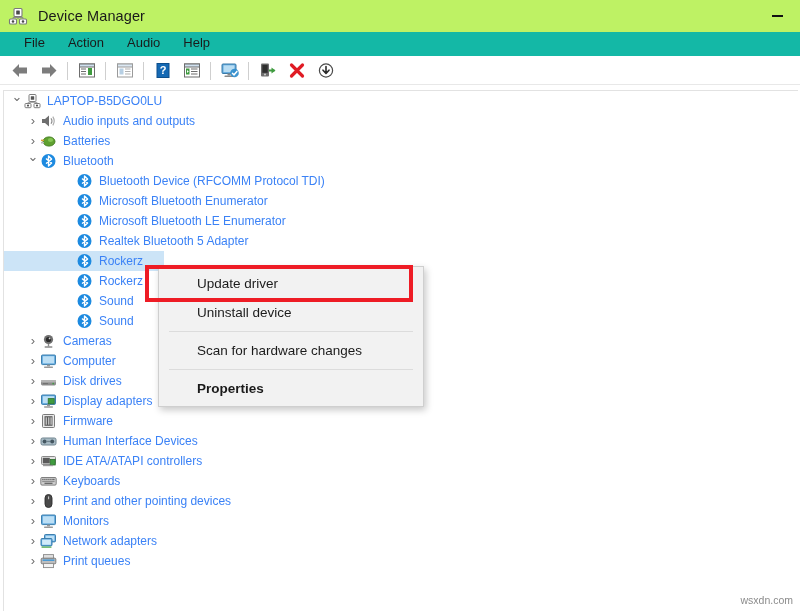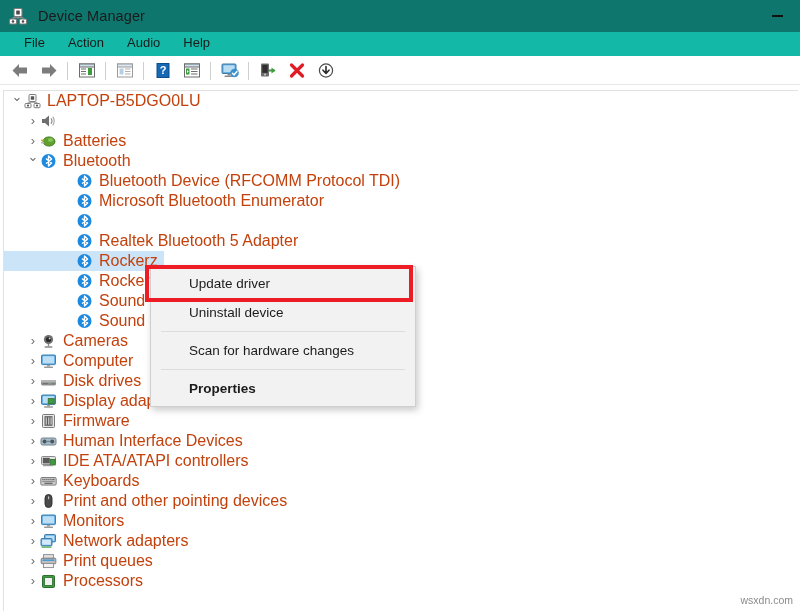--- a/index.html
+++ b/index.html
@@ -5,21 +5,21 @@
   html,body{margin:0;padding:0;}
   body{
     width:800px;height:611px;overflow:hidden;
     background:#ffffff;
     font-family:"Liberation Sans","DejaVu Sans",sans-serif;
     -webkit-font-smoothing:antialiased;
     position:relative;
   }
   
   .titlebar{
-    height:32px;width:800px;background:#0f766e;
+    height:32px;width:800px;background:#bef264;
     display:flex;align-items:center;position:relative;
   }
   .title-icon{width:20px;height:20px;margin-left:8px;position:relative;flex:0 0 auto;}
   .title-text{
     font-size:14.5px;color:#1a1a1a;margin-left:10px;letter-spacing:.1px;
   }
   .win-btns{position:absolute;right:0;top:0;height:32px;display:flex;}
   .win-btn{width:46px;height:32px;display:flex;align-items:center;justify-content:center;}
   .min-glyph{display:block;width:11px;height:1.5px;background:#111;}
   
@@ -39,40 +39,40 @@
     position:absolute;left:0;right:0;bottom:0;height:1px;background:#e8e8e8;
   }
   
   .tree-panel{
     position:absolute;left:3px;top:90px;width:794px;height:521px;
     background:#fff;border:1px solid #e2e2e2;border-bottom:none;border-right:none;
     overflow:hidden;
   }
   .row{
     height:20px;display:flex;align-items:center;position:relative;
-    font-size:16px;color:#c2410c;white-space:nowrap;
+    font-size:12px;color:#3b82f6;white-space:nowrap;
   }
   .row.selected .rowfill{
     position:absolute;left:0;top:0;height:20px;width:160px;background:#cce4f7;
   }
   .chev{
     width:14px;flex:0 0 14px;text-align:center;font-size:9px;color:#6e6e6e;
     line-height:20px;position:relative;z-index:2;
   }
   .chev.open::before{content:"\2304";font-size:13px;position:relative;top:-4px;}
   .chev.closed::before{content:"\203A";font-size:13px;}
   .ico{width:17px;height:16px;flex:0 0 17px;margin-right:6px;position:relative;z-index:2;}
   .lbl{position:relative;z-index:2;}
   
   .d0{padding-left:6px;}
   .d1{padding-left:22px;}
   .d2{padding-left:58px;}
   
   .ctxmenu{
-    position:absolute;left:150px;top:266px;width:264px;
+    position:absolute;left:158px;top:266px;width:264px;
     background:#f2f2f2;border:1px solid #cfcfcf;
     box-shadow:2px 3px 7px rgba(0,0,0,.22);
     padding:2px 0 3px 0;z-index:50;
   }
   .ctx-item{
     height:29px;display:flex;align-items:center;padding-left:38px;
     font-size:13.5px;color:#1b1b1b;
   }
   .ctx-item.bold{font-weight:bold;}
   .ctx-sep{height:1px;background:#dcdcdc;margin:4px 10px 4px 10px;}
@@ -217,20 +217,21 @@
         </svg></span>
       <span class="lbl">LAPTOP-B5DGO0LU</span>
     </div>
     <div class="row d1">
       <span class="chev closed"></span>
       <span class="ico"><svg width="17" height="16" viewBox="0 0 17 16">
           <path d="M2 6 L5 6 L9 2.5 L9 13.5 L5 10 L2 10 Z" fill="#6e6e6e"></path>
           <path d="M11 5.2 Q13 8 11 10.8" stroke="#8f8f8f" stroke-width="1.1" fill="none"></path>
           <path d="M12.8 3.6 Q15.6 8 12.8 12.4" stroke="#a8a8a8" stroke-width="1.1" fill="none"></path>
         </svg></span>
+      <span class="lbl">Audio inputs and outputs</span>
     </div>
     <div class="row d1">
       <span class="chev closed"></span>
       <span class="ico"><svg width="17" height="16" viewBox="0 0 17 16">
           <ellipse cx="9" cy="8.5" rx="6" ry="4.6" fill="#5fa030"></ellipse>
           <ellipse cx="9" cy="8.5" rx="6" ry="4.6" fill="none" stroke="#3f7a1c" stroke-width=".9"></ellipse>
           <ellipse cx="10.5" cy="7" rx="2.6" ry="2" fill="#8fd05c" opacity=".8"></ellipse>
           <rect x="1" y="6.6" width="3" height="1.5" fill="#d8a03a"></rect>
           <rect x="1" y="9" width="3" height="1.5" fill="#b9b9b9"></rect>
         </svg></span>
@@ -259,20 +260,21 @@
           <path d="M8.5 3 L11.6 6.1 L6.4 10.2 M6.4 5.9 L11.6 10 L8.5 13 L8.5 3" stroke="#ffffff" stroke-width="1.35" fill="none" stroke-linejoin="round" stroke-linecap="round"></path>
         </svg></span>
       <span class="lbl">Microsoft Bluetooth Enumerator</span>
     </div>
     <div class="row d2">
       <span class="chev "></span>
       <span class="ico"><svg width="17" height="16" viewBox="0 0 17 16">
           <circle cx="8.5" cy="8" r="7" fill="#1d8ae0"></circle>
           <path d="M8.5 3 L11.6 6.1 L6.4 10.2 M6.4 5.9 L11.6 10 L8.5 13 L8.5 3" stroke="#ffffff" stroke-width="1.35" fill="none" stroke-linejoin="round" stroke-linecap="round"></path>
         </svg></span>
+      <span class="lbl">Microsoft Bluetooth LE Enumerator</span>
     </div>
     <div class="row d2">
       <span class="chev "></span>
       <span class="ico"><svg width="17" height="16" viewBox="0 0 17 16">
           <circle cx="8.5" cy="8" r="7" fill="#1d8ae0"></circle>
           <path d="M8.5 3 L11.6 6.1 L6.4 10.2 M6.4 5.9 L11.6 10 L8.5 13 L8.5 3" stroke="#ffffff" stroke-width="1.35" fill="none" stroke-linejoin="round" stroke-linecap="round"></path>
         </svg></span>
       <span class="lbl">Realtek Bluetooth 5 Adapter</span>
     </div>
     <div class="row d2 selected">
@@ -428,28 +430,20 @@
     <div class="row d1">
       <span class="chev closed"></span>
       <span class="ico"><svg width="17" height="16" viewBox="0 0 17 16">
           <rect x="3.5" y="1.6" width="10" height="4" fill="#e0e0e0" stroke="#8a8a8a" stroke-width=".9"></rect>
           <rect x="1.2" y="5.2" width="14.6" height="5.6" rx="1" fill="#bfbfbf" stroke="#7a7a7a" stroke-width="1"></rect>
           <rect x="2.6" y="6.4" width="11.8" height="1.6" fill="#4a9ad4"></rect>
           <rect x="3.5" y="10.4" width="10" height="4.2" fill="#f3f3f3" stroke="#8a8a8a" stroke-width=".9"></rect>
         </svg></span>
       <span class="lbl">Print queues</span>
     </div>
-    <div class="row d1">
-      <span class="chev closed"></span>
-      <span class="ico"><svg width="17" height="16" viewBox="0 0 17 16">
-          <rect x="2.5" y="2.5" width="12" height="12" rx="1" fill="#3f9b3f" stroke="#2d6f2d" stroke-width="1"></rect>
-          <rect x="4.6" y="4.6" width="7.8" height="7.8" fill="#f2f2f2" stroke="#2d6f2d" stroke-width=".8"></rect>
-        </svg></span>
-      <span class="lbl">Processors</span>
-    </div>
   </div>
 
 <div class="ctxmenu" id="ctx">
     <div class="ctx-item">Update driver</div>
     <div class="ctx-item">Uninstall device</div>
     <div class="ctx-sep"></div>
     <div class="ctx-item">Scan for hardware changes</div>
     <div class="ctx-sep"></div>
     <div class="ctx-item bold">Properties</div>
   </div>

